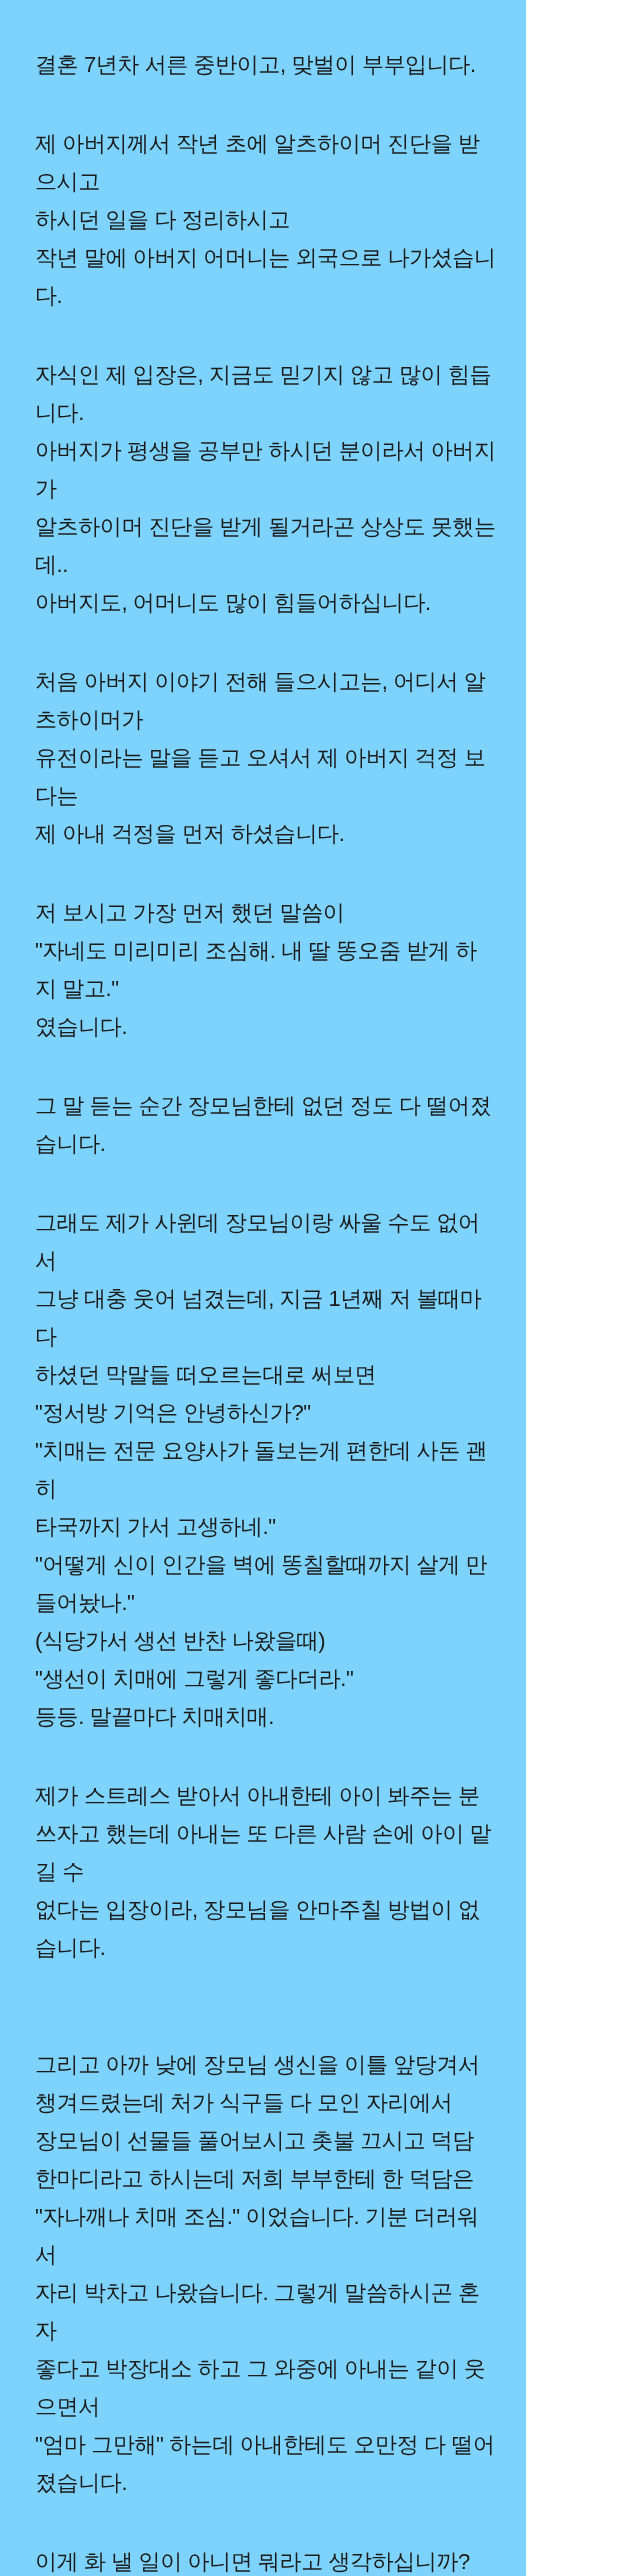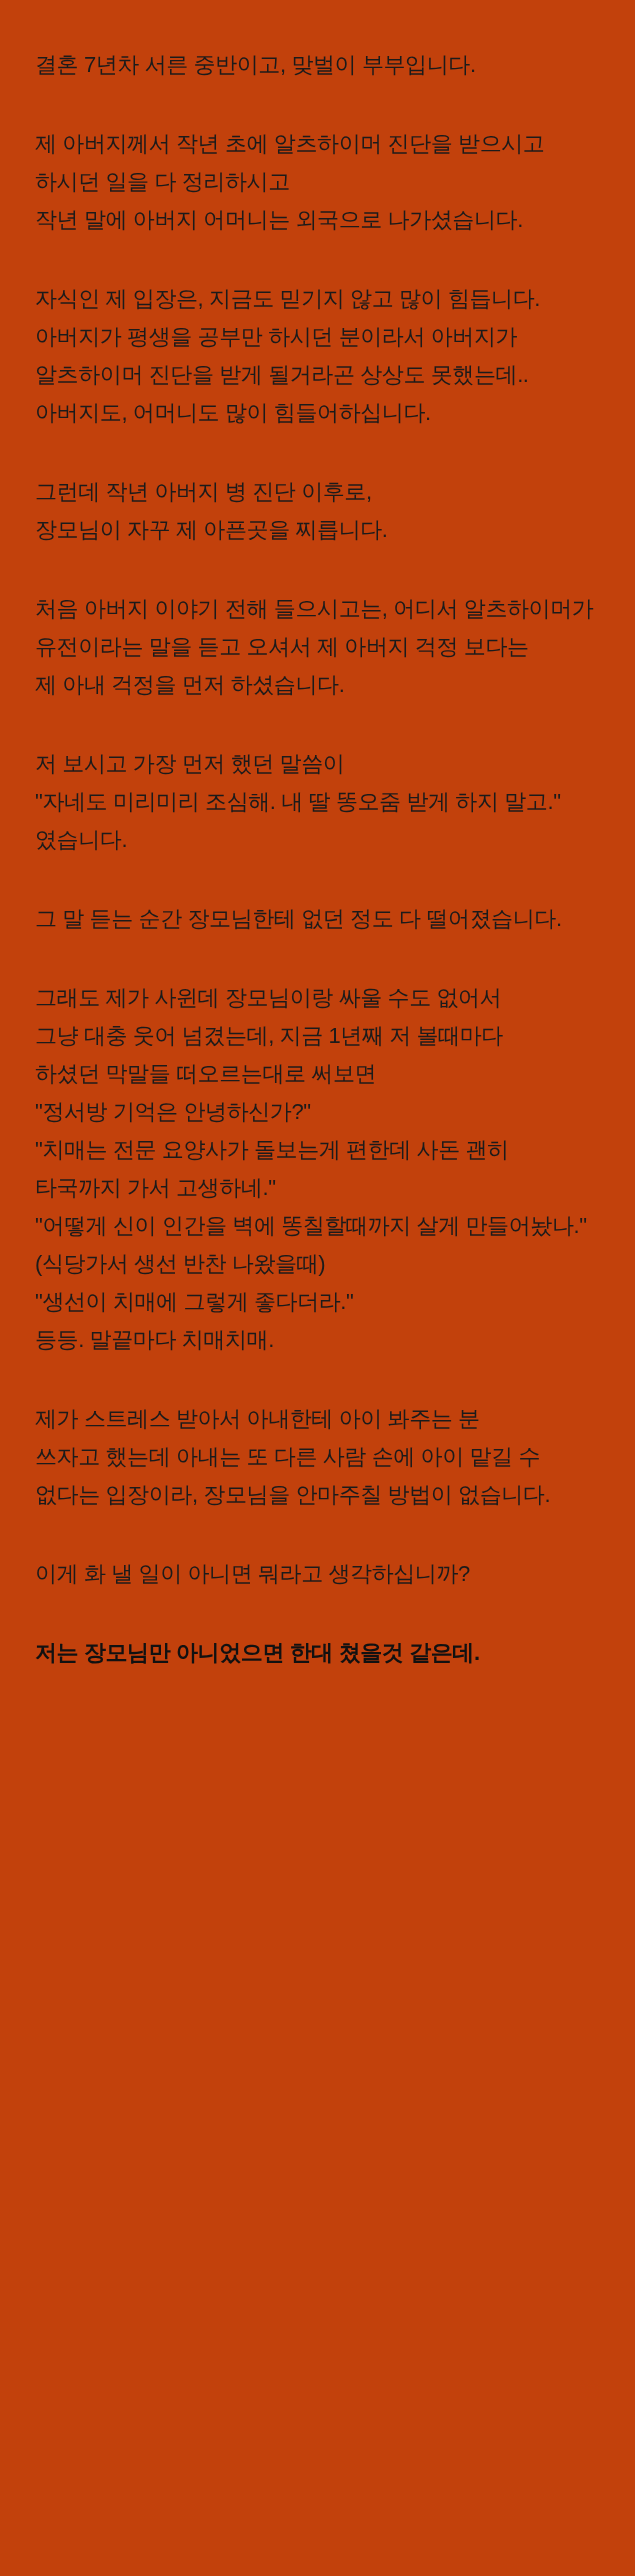--- a/index.html
+++ b/index.html
@@ -2,24 +2,24 @@
 <html lang="ko" style="font-size:12.7px"><head>
 <meta charset="utf-8">
 <style>
   html, body {
     margin: 0;
     padding: 0;
     background: #ffffff;
   }
   .page {
     position: relative;
-    width: 635px;
+    width: 526px;
     height: 2576px;
     box-sizing: border-box;
-    background: #c2410c;
+    background: #7dd3fc;
     overflow: hidden;
     font-family: "Liberation Sans", "DejaVu Sans", sans-serif;
   }
   .post-body {
     position: absolute;
     top: 46px;
     left: 35px;
     right: 29px;
   }
   .para {
@@ -50,39 +50,45 @@
 <div class="page">
   <div class="post-body">
       <p class="para">결혼 7년차 서른 중반이고, 맞벌이 부부입니다.</p>
       <p class="para">제 아버지께서 작년 초에 알츠하이머 진단을 받으시고
 하시던 일을 다 정리하시고
 작년 말에 아버지 어머니는 외국으로 나가셨습니다.</p>
       <p class="para">자식인 제 입장은, 지금도 믿기지 않고 많이 힘듭니다.
 아버지가 평생을 공부만 하시던 분이라서 아버지가
 알츠하이머 진단을 받게 될거라곤 상상도 못했는데..
 아버지도, 어머니도 많이 힘들어하십니다.</p>
-      <p class="para">그런데 작년 아버지 병 진단 이후로,
-장모님이 자꾸 제 아픈곳을 찌릅니다.</p>
       <p class="para">처음 아버지 이야기 전해 들으시고는, 어디서 알츠하이머가
 유전이라는 말을 듣고 오셔서 제 아버지 걱정 보다는
 제 아내 걱정을 먼저 하셨습니다.</p>
       <p class="para">저 보시고 가장 먼저 했던 말씀이
 "자네도 미리미리 조심해. 내 딸 똥오줌 받게 하지 말고."
 였습니다.</p>
       <p class="para">그 말 듣는 순간 장모님한테 없던 정도 다 떨어졌습니다.</p>
       <p class="para">그래도 제가 사윈데 장모님이랑 싸울 수도 없어서
 그냥 대충 웃어 넘겼는데, 지금 1년째 저 볼때마다
 하셨던 막말들 떠오르는대로 써보면
 "정서방 기억은 안녕하신가?"
 "치매는 전문 요양사가 돌보는게 편한데 사돈 괜히
 타국까지 가서 고생하네."
 "어떻게 신이 인간을 벽에 똥칠할때까지 살게 만들어놨나."
 (식당가서 생선 반찬 나왔을때)
 "생선이 치매에 그렇게 좋다더라."
 등등. 말끝마다 치매치매.</p>
       <p class="para">제가 스트레스 받아서 아내한테 아이 봐주는 분
 쓰자고 했는데 아내는 또 다른 사람 손에 아이 맡길 수
 없다는 입장이라, 장모님을 안마주칠 방법이 없습니다.</p>
+      <p class="para extra-gap">그리고 아까 낮에 장모님 생신을 이틀 앞당겨서
+챙겨드렸는데 처가 식구들 다 모인 자리에서
+장모님이 선물들 풀어보시고 촛불 끄시고 덕담
+한마디라고 하시는데 저희 부부한테 한 덕담은
+"자나깨나 치매 조심." 이었습니다. 기분 더러워서
+자리 박차고 나왔습니다. 그렇게 말씀하시곤 혼자
+좋다고 박장대소 하고 그 와중에 아내는 같이 웃으면서
+"엄마 그만해" 하는데 아내한테도 오만정 다 떨어졌습니다.</p>
       <p class="para">이게 화 낼 일이 아니면 뭐라고 생각하십니까?</p>
       <p class="para bold">저는 장모님만 아니었으면 한대 쳤을것 같은데.</p>
     </div>
 </div>
 
 
 </body></html>

